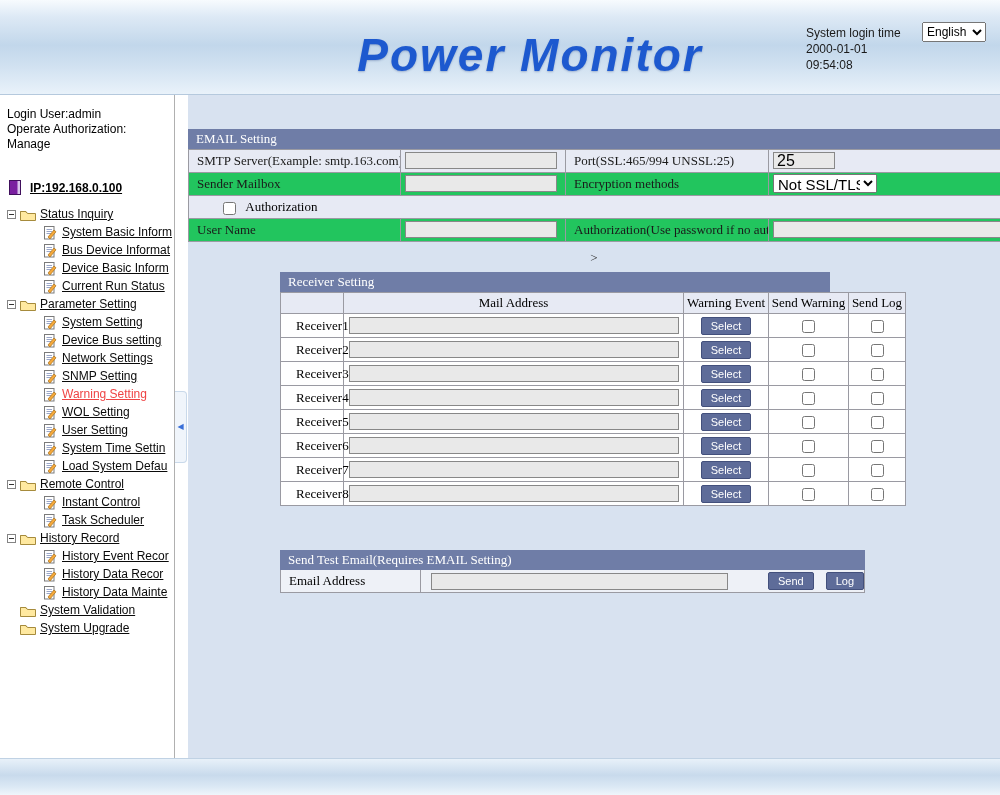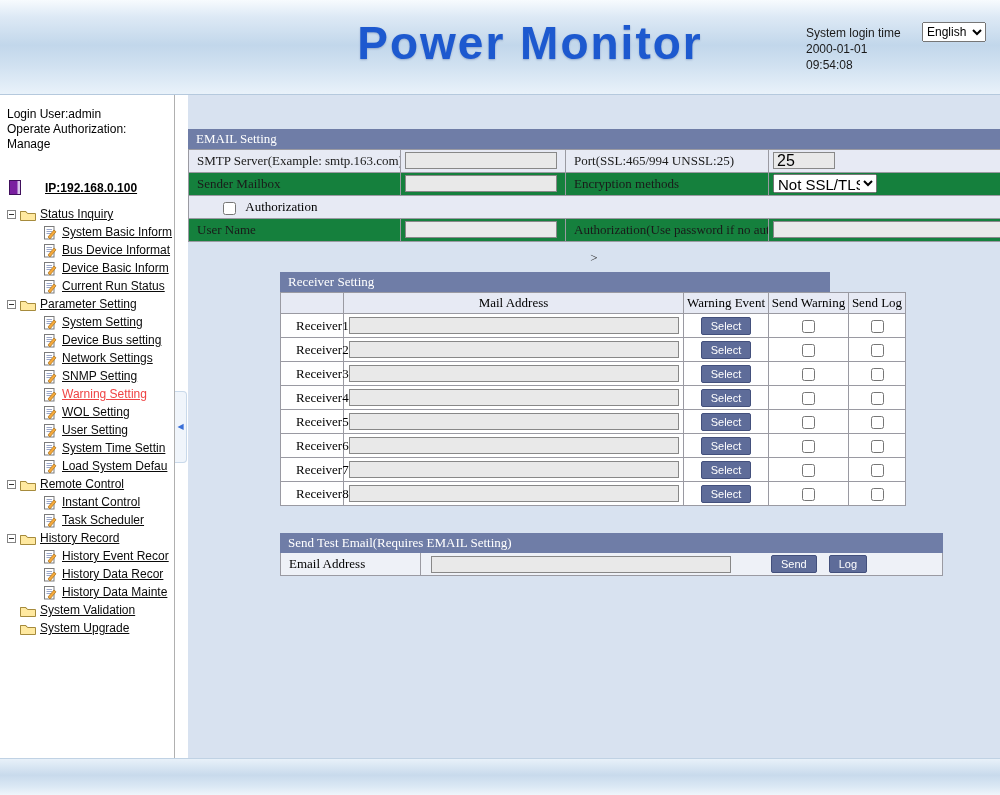--- a/index.html
+++ b/index.html
@@ -4,40 +4,40 @@
 <style>
   * { margin:0; padding:0; box-sizing:border-box; }
   html,body { width:1000px; height:795px; overflow:hidden; background:#fff; }
   body { font-family:"Liberation Serif", serif; }
   .page { width:1000px; height:795px; display:flex; flex-direction:column; }
 
   
   .hdr { position:relative; flex:0 0 95px; height:95px;
     background:linear-gradient(180deg,#f7fbfe 0%,#dde9f5 18%,#c2d7eb 48%,#cfe0f0 68%,#e9f2fa 100%);
     border-bottom:1px solid #b5c9dd; }
-  .title { position:absolute; top:16px; left:53%; transform:translateX(-50%);
-    font-family:"Liberation Sans", sans-serif; font-weight:bold;
+  .title { position:absolute; top:28px; left:53%; transform:translateX(-50%);
+    font-family:"Liberation Sans", sans-serif; font-style:italic; font-weight:bold;
     font-size:46px; color:#1d59cf; letter-spacing:2px; white-space:nowrap;
     text-shadow:0 1px 2px rgba(20,50,120,.28); }
   .hdr-right { position:absolute; top:22px; right:14px; width:180px;
     font-family:"Liberation Sans", sans-serif; font-size:12px; color:#1a1a1a; }
   .hdr-row { display:flex; align-items:flex-start; justify-content:space-between; }
   .hdr-lbl { padding-top:4px; }
   .lang-select { font-family:"Liberation Sans", sans-serif; font-size:12px; width:64px; height:20px; }
   .hdr-date { line-height:14px; }
   .hdr-time { margin-top:2px; line-height:14px; }
 
   
   .content { flex:1 1 auto; display:flex; min-height:0; }
 
   
   .sidebar { flex:0 0 175px; width:175px; background:#fff; border-right:1px solid #b0b0b0;
     padding:12px 0 0 7px; font-family:"Liberation Sans", sans-serif; font-size:12px; overflow:hidden; }
   .sb-text { line-height:15px; color:#000; white-space:nowrap; }
-  .ip-row { display:flex; align-items:center; gap:24px; margin:28px 0 10px 2px; }
+  .ip-row { display:flex; align-items:center; gap:9px; margin:28px 0 10px 2px; }
   .ip-link { font-weight:bold; color:#000; text-decoration:underline; cursor:pointer; }
   .tree-top { display:flex; align-items:center; gap:4px; height:18px; white-space:nowrap; }
   .tree-top .spacer { width:9px; flex:0 0 9px; }
   .tree-leaf { display:flex; align-items:center; gap:5px; height:18px; padding-left:37px; white-space:nowrap; }
   .t-link { color:#0a0a0a; text-decoration:underline; cursor:pointer; }
   .t-link.active { color:#ef4444; }
   .icon { display:inline-flex; align-items:center; flex:0 0 auto; }
 
   
   .gutter { flex:0 0 13px; width:13px; background:#fff; position:relative; }
@@ -49,21 +49,21 @@
   
   .main { flex:1 1 auto; background:#d8e2f0; padding-top:34px; overflow:hidden; }
   .sec-hdr { height:20px; line-height:20px; background:#6f7da7; color:#fff;
     font-size:13px; padding-left:8px; white-space:nowrap; overflow:hidden; }
 
   
   .email-sec { width:900px; }
   .email-tbl { border-collapse:collapse; table-layout:fixed; width:900px; }
   .email-tbl td { border:1px solid #9a9aa2; height:23px; font-size:13px; }
   .row-a td { background:#e7eaf4; }
-  .row-b td { background:#15803d; }
+  .row-b td { background:#22c55e; }
   .lbl { padding-left:8px; color:#1a1a1a; white-space:nowrap; overflow:hidden; }
   .fld { padding-left:4px; }
   .inp { height:17px; background:#e9e9e9; border:1px solid #888;
     font-family:"Liberation Sans", sans-serif; font-size:16px; padding:0 3px; }
   .w150 { width:152px; } .w60 { width:62px; } .w290 { width:292px; }
   .enc-select { width:104px; height:19px; font-family:"Liberation Sans", sans-serif; font-size:15px; }
   .auth-cell { padding-left:34px; }
   .chk { width:13px; height:13px; vertical-align:middle; }
   .lbl-inline { margin-left:6px; font-size:13px; }
 
@@ -79,21 +79,21 @@
   .r-label { padding-left:15px; background:#fff; }
   .r-mail { text-align:center; }
   .r-inp { width:330px; }
   .r-sel, .r-chk { text-align:center; }
 
   .btn { background:#5e6c99; color:#fff; border:1px solid #43507c; border-radius:2px;
     font-family:"Liberation Sans", sans-serif; font-size:11px; padding:2px 9px; cursor:pointer; }
   .btn-row { width:625px; display:flex; justify-content:center; gap:14px; margin-top:10px; }
 
   
-  .test-sec { margin-left:92px; width:663px; margin-top:27px; }
+  .test-sec { margin-left:92px; width:585px; margin-top:44px; }
   .test-body { display:flex; align-items:center; height:23px; background:#eef1f7;
     border:1px solid #9a9aa2; border-top:none; }
   .test-lbl { width:140px; flex:0 0 140px; height:100%; display:flex; align-items:center;
     padding-left:8px; font-size:13px; border-right:1px solid #9a9aa2; }
   .test-inp { width:300px; margin-left:10px; }
   .btn-send { margin-left:40px; }
   .btn-log { margin-left:12px; }
 
   
   .ftr { flex:0 0 37px; background:linear-gradient(180deg,#e8f1f9 0%,#c8daec 45%,#dce9f5 78%,#f0f6fb 100%);

